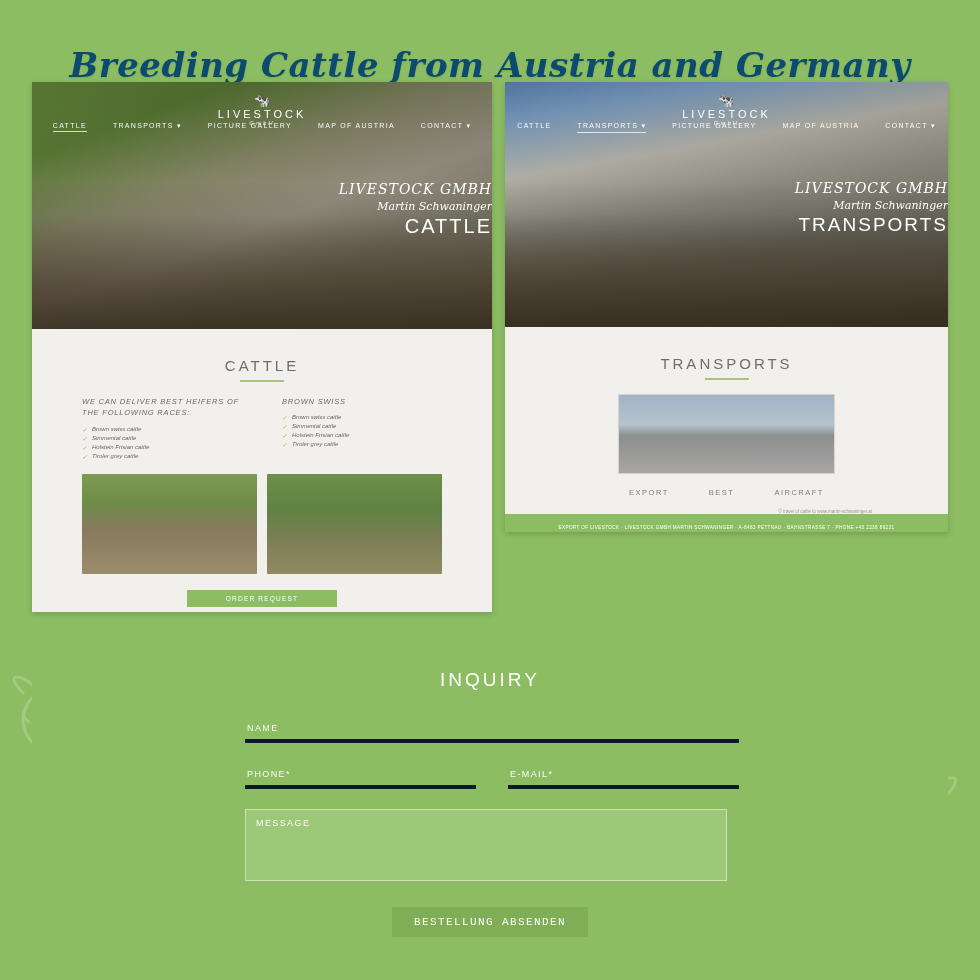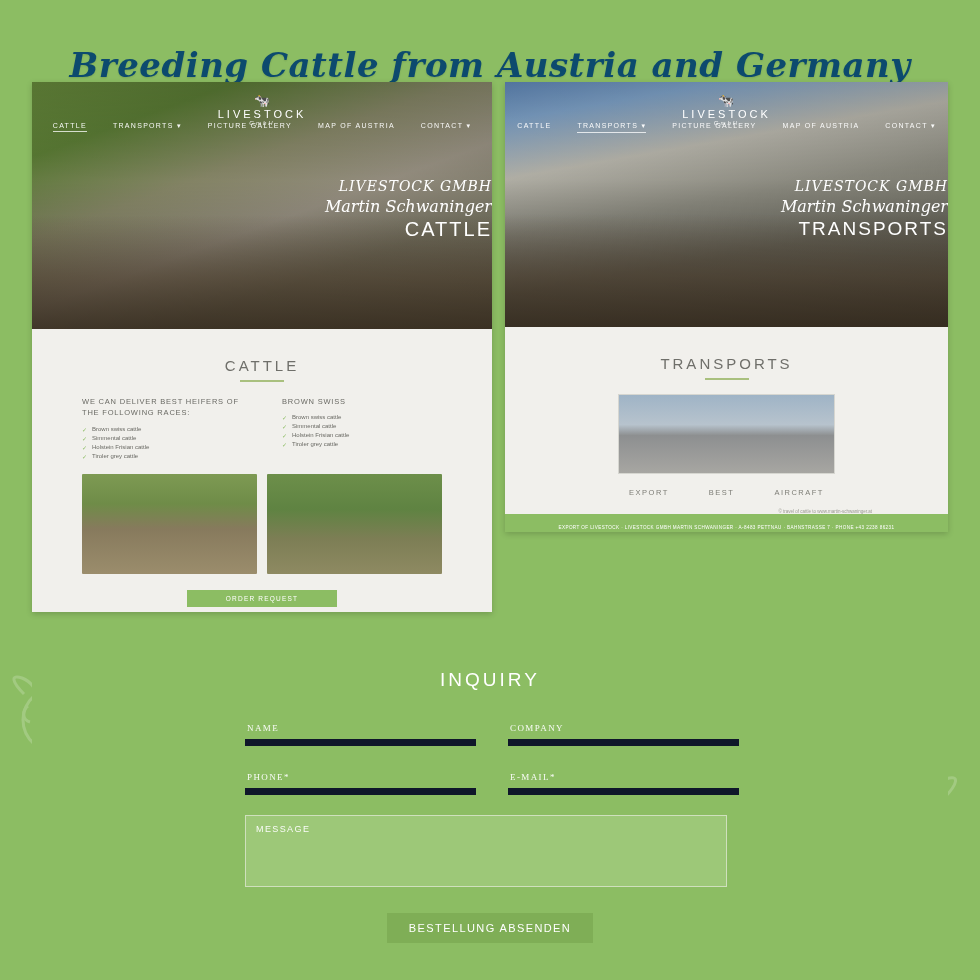--- a/index.html
+++ b/index.html
@@ -67,33 +67,33 @@
     display:flex;justify-content:center;gap:26px;
     font-size:7px;letter-spacing:1.3px;color:#ffffff;
   }
   .nav .nav-item{white-space:nowrap;opacity:.95;}
   .nav .nav-item.active{border-bottom:1px solid rgba(255,255,255,.8);padding-bottom:2px;}
   .hero-text{
     position:absolute;left:0;right:0;top:50%;transform:translateY(-44%);
     text-align:right;color:#fff;z-index:3;
   }
   .hero-text .h-line1{font-family:"DejaVu Serif",serif;font-style:italic;font-size:14px;letter-spacing:1px;}
-  .hero-text .h-line2{font-family:"DejaVu Serif",serif;font-style:italic;font-size:16px;margin-top:3px;}
+  .hero-text .h-line2{font-family:"DejaVu Serif",serif;font-style:italic;font-size:11px;margin-top:3px;}
   .hero-text .h-line3{font-size:20px;letter-spacing:2px;margin-top:2px;}
   .hero-right .hero-text .h-line3{font-size:19px;}
 
   
   .content{padding:16px 30px 0;}
   .section-title{
     text-align:center;color:#6f6f6a;font-size:15px;letter-spacing:3px;
     margin:12px 0 4px;
   }
   .rule{width:44px;height:2px;background:#a9c07e;margin:6px auto 14px;}
 
-  .cols{display:flex;gap:40px;padding:0 20px;}
+  .cols{display:flex;gap:40px;padding:0 20px;font-style:italic;}
   .col{flex:1;}
   .col-head{font-size:7.5px;letter-spacing:.8px;color:#6a6a64;line-height:1.5;margin-bottom:7px;}
   .tick-list{list-style:none;margin:0;padding:0;}
   .tick-list li{font-size:6px;color:#6a6a64;margin-bottom:3px;padding-left:10px;position:relative;}
   .tick-list li::before{content:"\2713";position:absolute;left:0;color:#8cbd63;font-size:6px;}
 
   .photos{display:flex;gap:10px;padding:12px 20px 0;}
   .photo{flex:1;height:100px;border-radius:1px;}
   .photo-a{background:
       linear-gradient(180deg,#7e9a53 0%,#6f8c48 30%,#877a5d 55%,#9b8d6c 100%);}
@@ -126,36 +126,36 @@
     background:#8cbd63;
   }
   .inquiry-title{
     text-align:center;color:#ffffff;font-size:19px;letter-spacing:3px;
     padding-top:34px;
   }
   .form{width:490px;margin:26px auto 0;}
   .form-row{display:flex;gap:36px;margin-bottom:20px;}
   .field{flex:1;position:relative;}
   .field input{
-    width:100%;background:transparent;border:none;border-bottom:7px solid #0f172a;
+    width:100%;background:transparent;border:none;border-bottom:4px solid #0f172a;
     color:#ffffff;font-size:9px;letter-spacing:1.4px;padding:4px 2px 6px;
-    font-family:Liberation Serif, serif;outline:none;
+    font-family:Liberation Sans, sans-serif;outline:none;
   }
   .field input::placeholder{color:#ffffff;opacity:.95;}
   .msg-wrap{margin-top:4px;}
   .msg-wrap textarea{
     width:460px;height:54px;background:#9dc878;border:1px solid #cfe0bd;
     color:#ffffff;font-size:9px;letter-spacing:1.4px;padding:8px 10px;resize:none;
     font-family:"Liberation Sans",sans-serif;outline:none;
   }
   .msg-wrap textarea::placeholder{color:#ffffff;opacity:.95;}
   .submit-btn{
     display:block;margin:22px auto 16px;background:#7fae56;color:#ffffff;border:none;
     font-size:11px;letter-spacing:1.4px;padding:9px 22px;cursor:pointer;
-    font-family:Liberation Sans, sans-serif;
+    font-family:Liberation Mono, monospace;
   }
 </style>
 </head>
 <body>
 
 <div class="cow-deco cow-left">
   <svg width="110" height="95" viewBox="0 0 110 95" fill="none" stroke="#ffffff" stroke-width="3" opacity="0.55">
     <path d="M18 22 C6 10 4 2 16 6 C26 10 30 18 30 22"></path>
     <path d="M92 22 C104 10 106 2 94 6 C84 10 80 18 80 22"></path>
     <ellipse cx="55" cy="48" rx="38" ry="34"></ellipse>
@@ -283,23 +283,20 @@
   </div>
 </div>
 
 <div class="inquiry">
   <div class="inquiry-title">INQUIRY</div>
   <div class="form">
     <div class="form-row">
       <div class="field">
         <input type="text" placeholder="NAME" style="">
       </div>
-      <div class="field">
-        <input type="text" placeholder="COMPANY" style="">
-      </div>
     </div>
     <div class="form-row">
       <div class="field">
         <input type="text" placeholder="PHONE*" style="">
       </div>
       <div class="field">
         <input type="text" placeholder="E-MAIL*" style="">
       </div>
     </div>
     <div class="msg-wrap">

